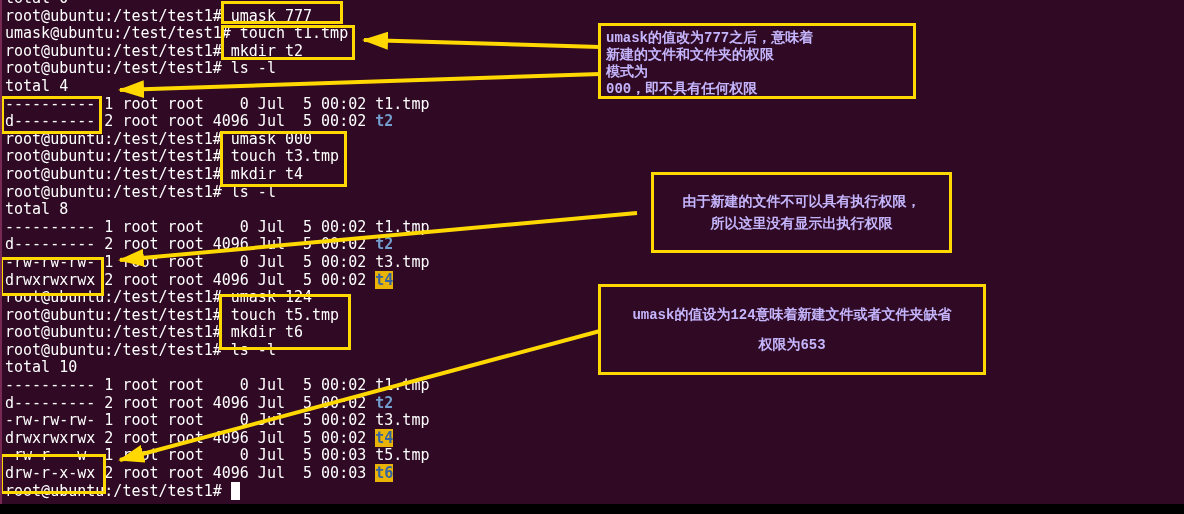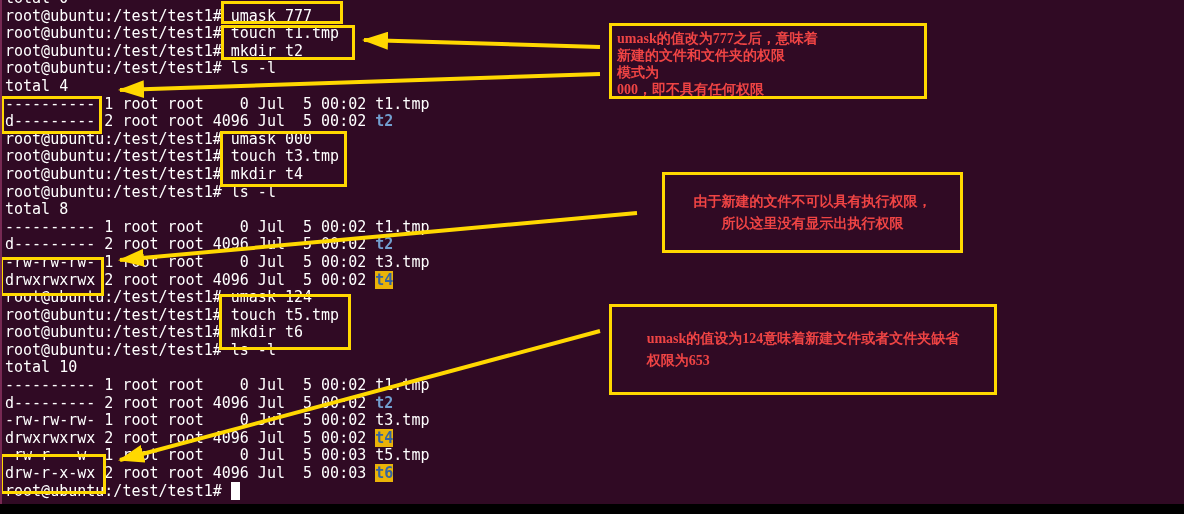--- a/index.html
+++ b/index.html
@@ -40,45 +40,45 @@
   .hl-b { left:221px; top:25px;  width:134px; height:35px; }
   .hl-c { left:1px;   top:96px;  width:101px; height:38px; }
   .hl-d { left:220px; top:131px; width:127px; height:56px; }
   .hl-e { left:0px;   top:257px; width:104px; height:39px; }
   .hl-f { left:219px; top:294px; width:132px; height:56px; }
   .hl-g { left:0px;   top:454px; width:106px; height:40px; }
 
   
   .note {
     position:absolute; border:3px solid #ffd800; z-index:4;
-    color:#ef4444; font-family:Liberation Serif, serif;
-    font-weight:bold; font-size:14px; white-space:pre-line;margin-left:11px;
+    color:#c4b5fd; font-family:Liberation Mono, monospace;
+    font-weight:bold; font-size:14px; white-space:pre-line;
   }
   .note-1 { left:598px; top:23px;  width:318px; height:76px;
             padding:4px 5px; line-height:17px; text-align:left; }
   .note-2 { left:651px; top:172px; width:301px; height:81px;
             display:flex; align-items:center; justify-content:center;
             text-align:center; line-height:22px; }
-  .note-3 { left:598px; top:304px; width:388px; height:91px;
+  .note-3 { left:598px; top:284px; width:388px; height:91px;
             display:flex; align-items:center; justify-content:center;
-            text-align:left; line-height:22px; }
+            text-align:center; line-height:30px; }
 
   .arrows { position:absolute; left:0; top:0; z-index:3; pointer-events:none; }
 </style>
 </head>
 <body>
 
 <div class="screen">
 
   <div class="window-left-edge"></div>
 
   <div class="term-output">
       <div class="tline"><span>total 0</span></div>
       <div class="tline"><span>root@ubuntu:/test/test1# umask 777</span></div>
-      <div class="tline"><span>root@ubuntu:/test/test1# touch t1.tmp</span></div>
+      <div class="tline"><span>umask@ubuntu:/test/test1# touch t1.tmp</span></div>
       <div class="tline"><span>root@ubuntu:/test/test1# mkdir t2</span></div>
       <div class="tline"><span>root@ubuntu:/test/test1# ls -l</span></div>
       <div class="tline"><span>total 4</span></div>
       <div class="tline"><span>---------- 1 root root    0 Jul  5 00:02 t1.tmp</span></div>
       <div class="tline"><span>d--------- 2 root root 4096 Jul  5 00:02 </span><span class="dir">t2</span></div>
       <div class="tline"><span>root@ubuntu:/test/test1# umask 000</span></div>
       <div class="tline"><span>root@ubuntu:/test/test1# touch t3.tmp</span></div>
       <div class="tline"><span>root@ubuntu:/test/test1# mkdir t4</span></div>
       <div class="tline"><span>root@ubuntu:/test/test1# ls -l</span></div>
       <div class="tline"><span>total 8</span></div>

